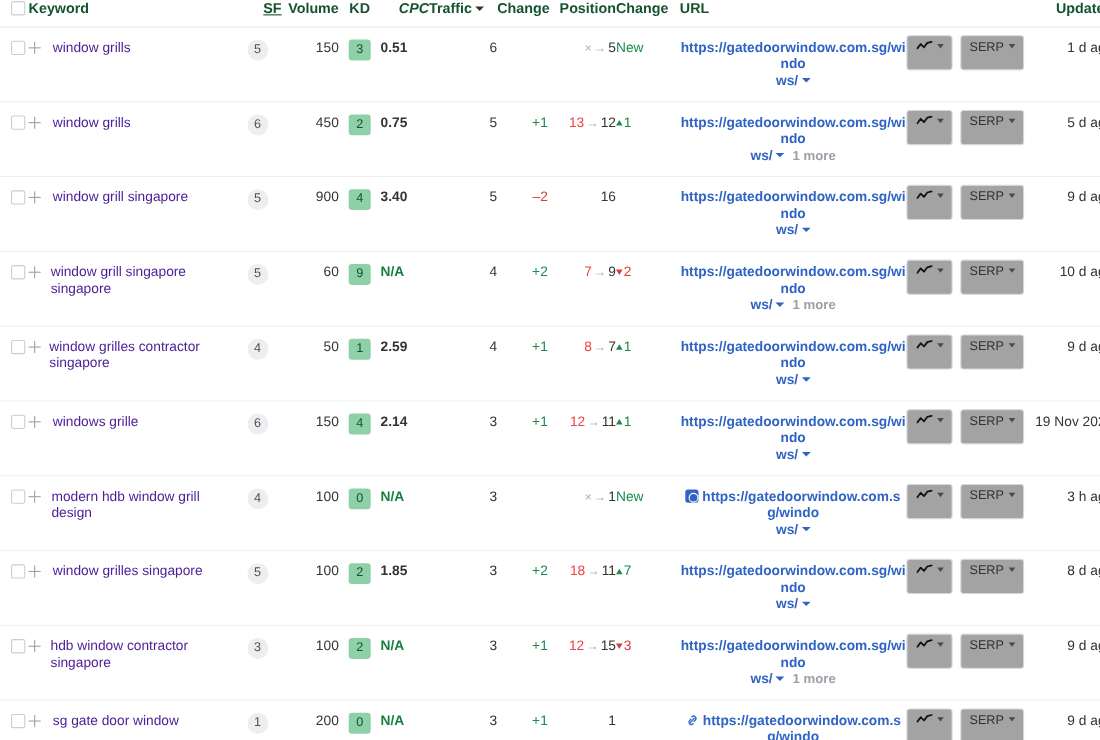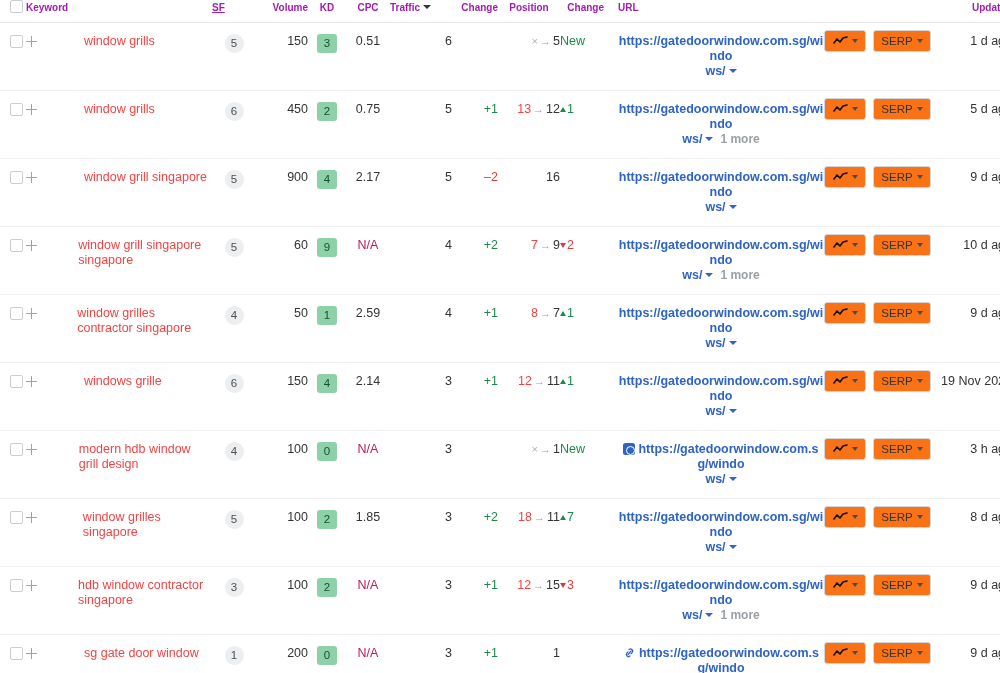--- a/index.html
+++ b/index.html
@@ -17,37 +17,37 @@
   }
 
   table.kw-table {
     width: 1000px;
     border-collapse: collapse;
     table-layout: fixed;
   }
 
   
   thead th {
-    font-size: 10px;
+    font-size: 13px;
     font-weight: bold;
-    color: #a21caf;
+    color: #14532d;
     padding: 0 0 9px 0;
     vertical-align: bottom;
     border-bottom: 1px solid #e8e8e8;
     white-space: nowrap;
   }
   .th-sel      { width: 26px;  text-align: left;  padding-left: 10px !important; }
   .th-keyword  { width: 186px; text-align: left; }
-  .th-sf       { width: 44px;  text-align: left; text-decoration: underline; }
+  .th-sf       { width: 44px;  text-align: right; text-decoration: underline; }
   .th-volume   { width: 52px;  text-align: right; }
   .th-kd       { width: 38px;  text-align: center; }
-  .th-cpc      { width: 44px;  text-align: center; }
+  .th-cpc      { width: 44px;  text-align: right; font-style: italic; }
   .th-traffic  { width: 62px;  text-align: left; }
   .th-change1  { width: 46px;  text-align: right; }
-  .th-position { width: 62px;  }
+  .th-position { width: 62px;  text-align: right; }
   .th-change2  { width: 44px;  text-align: right; }
   .th-url      { width: 220px; text-align: left;  padding-left: 14px !important; }
   .th-actions  { width: 114px; text-align: left; }
   .th-updated  { width: 82px;  text-align: right; padding-right: 8px !important; }
 
   .sort-caret {
     display: inline-block;
     width: 0; height: 0;
     border-left: 4px solid transparent;
     border-right: 4px solid transparent;
@@ -61,21 +61,21 @@
   tbody td {
     padding: 11px 0 11px 0;
     vertical-align: top;
     line-height: 15px;
   }
   td.c-sel      { text-align: left; padding-left: 10px; }
   td.c-keyword  { text-align: left; }
   td.c-sf       { text-align: center; }
   td.c-volume   { text-align: right; }
   td.c-kd       { text-align: center; }
-  td.c-cpc      { text-align: center; }
+  td.c-cpc      { text-align: left; font-weight: bold; }
   td.c-traffic  { text-align: right; }
   td.c-change1  { text-align: right; }
   td.c-position { text-align: right; }
   td.c-change2  { text-align: left; }
   td.c-url      { text-align: center; padding-left: 14px; font-weight: bold; }
   td.c-actions  { text-align: left; padding-top: 7px; }
   td.c-updated  { text-align: right; padding-right: 8px; color: #333; white-space: nowrap; }
 
   
   .cbox {
@@ -98,26 +98,25 @@
     margin-top: 2px;
   }
   .plus:before, .plus:after {
     content: ""; position: absolute; background: #9aa2ab;
   }
   .plus:before { left: 0; top: 5px; width: 11px; height: 1.4px; }
   .plus:after  { top: 0; left: 5px; height: 11px; width: 1.4px; }
 
   .kw-cell { display: flex; align-items: flex-start; }
   .kw-link {
-    color: #ef4444;
+    color: #4c1d95;
     text-decoration: none;
     font-size: 12.5px;
     line-height: 15px;
     display: inline-block;
-    margin-left: 36px;
   }
 
   
   .sf-pill {
     display: inline-block;
     min-width: 19px; height: 19px;
     line-height: 19px;
     border-radius: 10px;
     background: #eceef0;
     color: #4c4f54;
@@ -131,21 +130,21 @@
     display: inline-block;
     width: 20px; height: 19px;
     line-height: 19px;
     border-radius: 3px;
     background: #8ed0a8;
     color: #154f30;
     font-size: 11.5px;
     text-align: center;
   }
 
-  .na { color: #be185d; }
+  .na { color: #15803d; }
 
   .pos-up   { color: #1c8a4b; }
   .pos-down { color: #d83c3c; }
   .new-badge { color: #1c8a4b; }
 
   .arrow { color: #9aa2ab; padding: 0 2px; font-size: 11px; }
   .pos-old { color: #ef4444; }
   .pos-x { color: #adb2b8; font-size: 11px; }
 
   .tri-up {
@@ -210,24 +209,24 @@
     width: 13px; height: 12px;
     position: relative;
     vertical-align: -2px;
     margin-right: 3px;
     color: #2f63c4;
   }
 
   
   .btn {
     display: inline-block;
-    height: 22px;
+    height: 32px;
     border: 1px solid #d3d7db;
     border-radius: 3px;
-    background: #f97316;
+    background: #a3a3a3;
     padding: 0 6px;
     line-height: 20px;
     font-size: 11.5px;
     color: #333;
     vertical-align: middle;
     white-space: nowrap;
     cursor: pointer;
   }
   .btn-chart { width: 42px; text-align: center; padding: 0 4px; }
   .btn-serp  { width: 58px; margin-left: 7px; text-align: center; padding: 0 4px; }
@@ -342,21 +341,21 @@
         <td class="c-sel"><span class="cbox"></span></td>
         <td class="c-keyword">
           <div class="kw-cell">
             <span class="plus-wrap"><span class="plus"></span></span>
             <a class="kw-link" href="#">window grill singapore</a>
           </div>
         </td>
         <td class="c-sf"><span class="sf-pill">5</span></td>
         <td class="c-volume">900</td>
         <td class="c-kd"><span class="kd-badge">4</span></td>
-        <td class="c-cpc ">2.17</td>
+        <td class="c-cpc ">3.40</td>
         <td class="c-traffic">5</td>
         <td class="c-change1"><span class="pos-down">–2</span></td>
         <td class="c-position"><span>16</span></td>
         <td class="c-change2"></td>
         <td class="c-url">
           <span class="url-line"><a class="url-link" href="#">https://gatedoorwindow.com.sg/windo</a></span>
           <span class="url-second"><a class="url-link" href="#">ws/</a><span class="caret-blue"></span></span>
         </td>
         <td class="c-actions"><span class="btn btn-chart"><svg class="spark-svg" width="15" height="10" viewBox="0 0 15 10">
               <polyline points="1,7 4,3 7,6 10,2 14,1" fill="none" stroke="#111" stroke-width="1.6" stroke-linejoin="round" stroke-linecap="round"></polyline>

